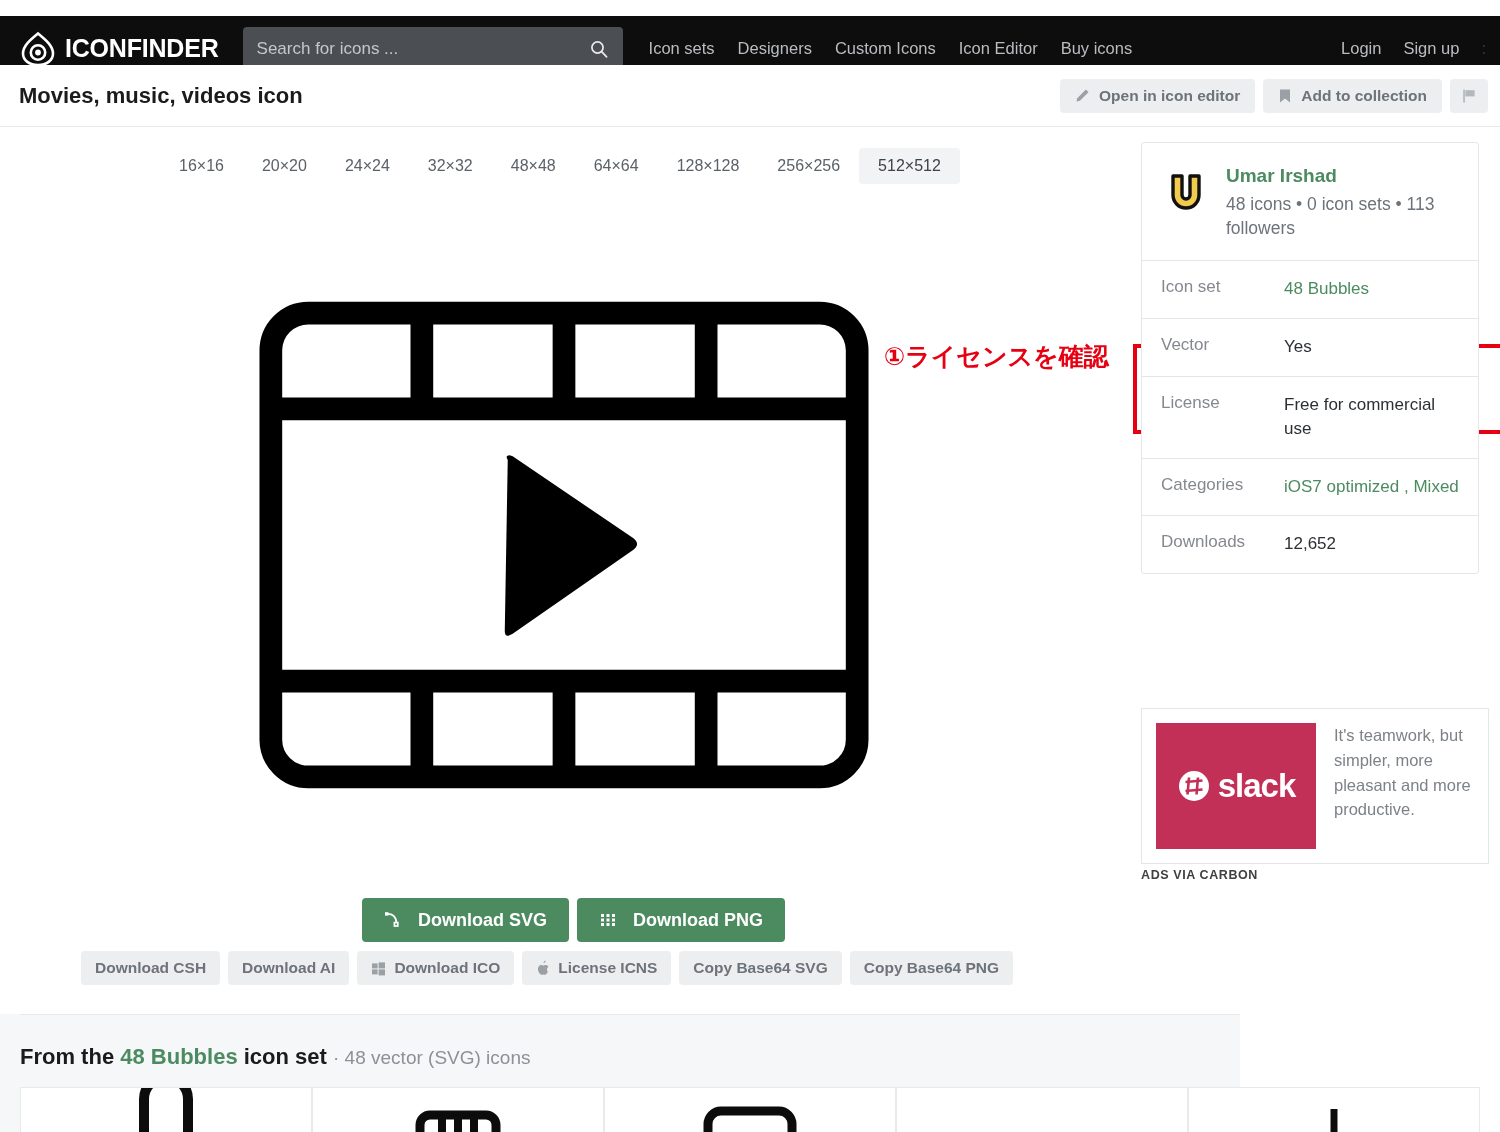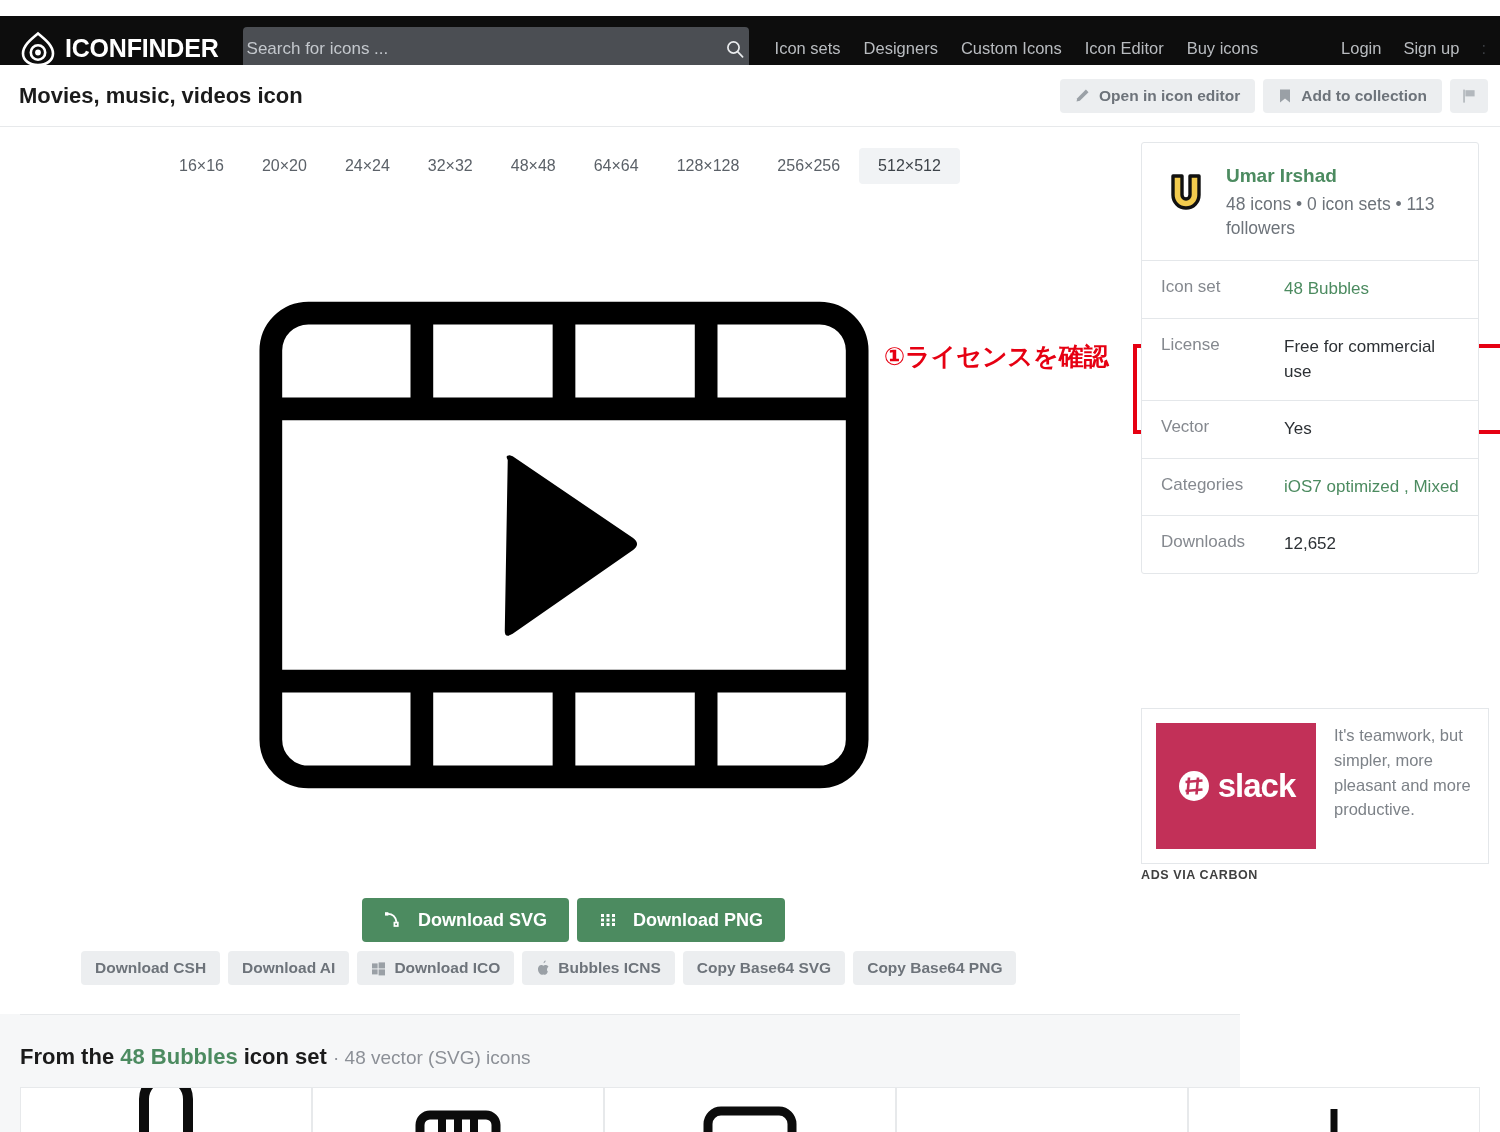--- a/index.html
+++ b/index.html
@@ -16,22 +16,22 @@
     position: absolute; top: 16px; left: 0; width: 1500px; height: 65px;
     background: #0d0d0d; display: flex; align-items: center; padding-left: 20px;
   }
   .brand { display: flex; align-items: center; gap: 9px; }
   .brand-mark { width: 36px; height: 36px; display: block; }
   .brand-name {
     color: #ffffff; font-size: 25px; font-weight: bold; letter-spacing: -0.2px;
     font-family: "Liberation Sans", sans-serif;
   }
   .searchbox {
-    margin-left: 24px; width: 506px; height: 44px; background: #4b4e53; border-radius: 4px;
-    display: flex; align-items: center; padding: 0 4px; position: relative;
+    margin-left: 24px; width: 380px; height: 44px; background: #4b4e53; border-radius: 4px;
+    display: flex; align-items: center; padding: 0 14px; position: relative;
   }
   .searchbox input {
     flex: 1; background: transparent; border: none; outline: none;
     color: #d7dade; font-size: 17px; font-family: "Liberation Sans", sans-serif;
   }
   .searchbox input::placeholder { color: #c4c8cd; }
   .search-icon { width: 20px; height: 20px; flex: 0 0 20px; }
   .navlinks { display: flex; align-items: center; gap: 23px; margin-left: 26px; }
   .navlinks a {
     color: #b9bcc0; font-size: 16.5px; text-decoration: none; white-space: nowrap;
@@ -297,21 +297,21 @@
             <rect x="7.6" y="8.4" width="6.4" height="6"></rect>
         </g>
       </svg>
       <span>Download ICO</span>
     </button>
     <button class="btn-gray">
       <svg width="14" height="16" viewBox="0 0 14 16">
         <path d="M9.6 0.6 C9.7 1.9 8.8 3.1 7.6 3.2 C7.5 2 8.4 0.8 9.6 0.6 Z" fill="#9aa0a6"></path>
         <path d="M11.9 11.6 C11.5 12.7 10.8 14.1 9.8 14.6 C9 15 8.4 14.5 7.3 14.5 C6.2 14.5 5.6 15 4.8 14.6 C3.6 14 2.3 11.9 2 10.1 C1.6 7.6 2.9 5.3 5 5.1 C6.1 5 6.9 5.7 7.4 5.7 C7.9 5.7 8.9 4.9 10.1 5.1 C10.8 5.2 11.9 5.6 12.5 6.8 C10.5 8.1 10.8 11 11.9 11.6 Z" fill="#9aa0a6"></path>
       </svg>
-      <span>Bubbles ICNS</span>
+      <span>License ICNS</span>
     </button>
     <button class="btn-gray">
       <span>Copy Base64 SVG</span>
     </button>
     <button class="btn-gray">
       <span>Copy Base64 PNG</span>
     </button>
   </div>
 
   <div class="side-card">
@@ -323,26 +323,26 @@
         <div class="author-name">Umar Irshad</div>
         <div class="author-meta">48 icons • 0 icon sets • 113 followers</div>
       </div>
     </div>
 
     <div class="meta-row">
       <div class="meta-key">Icon set</div>
       <div class="meta-val"><span class="lnk">48 Bubbles</span></div>
     </div>
     <div class="meta-row">
+      <div class="meta-key">Vector</div>
+      <div class="meta-val">Yes</div>
+    </div>
+    <div class="meta-row">
       <div class="meta-key">License</div>
       <div class="meta-val">Free for commercial use</div>
-    </div>
-    <div class="meta-row">
-      <div class="meta-key">Vector</div>
-      <div class="meta-val">Yes</div>
     </div>
     <div class="meta-row">
       <div class="meta-key">Categories</div>
       <div class="meta-val"><span class="lnk">iOS7 optimized , Mixed</span></div>
     </div>
     <div class="meta-row">
       <div class="meta-key">Downloads</div>
       <div class="meta-val">12,652</div>
     </div>
   </div>

